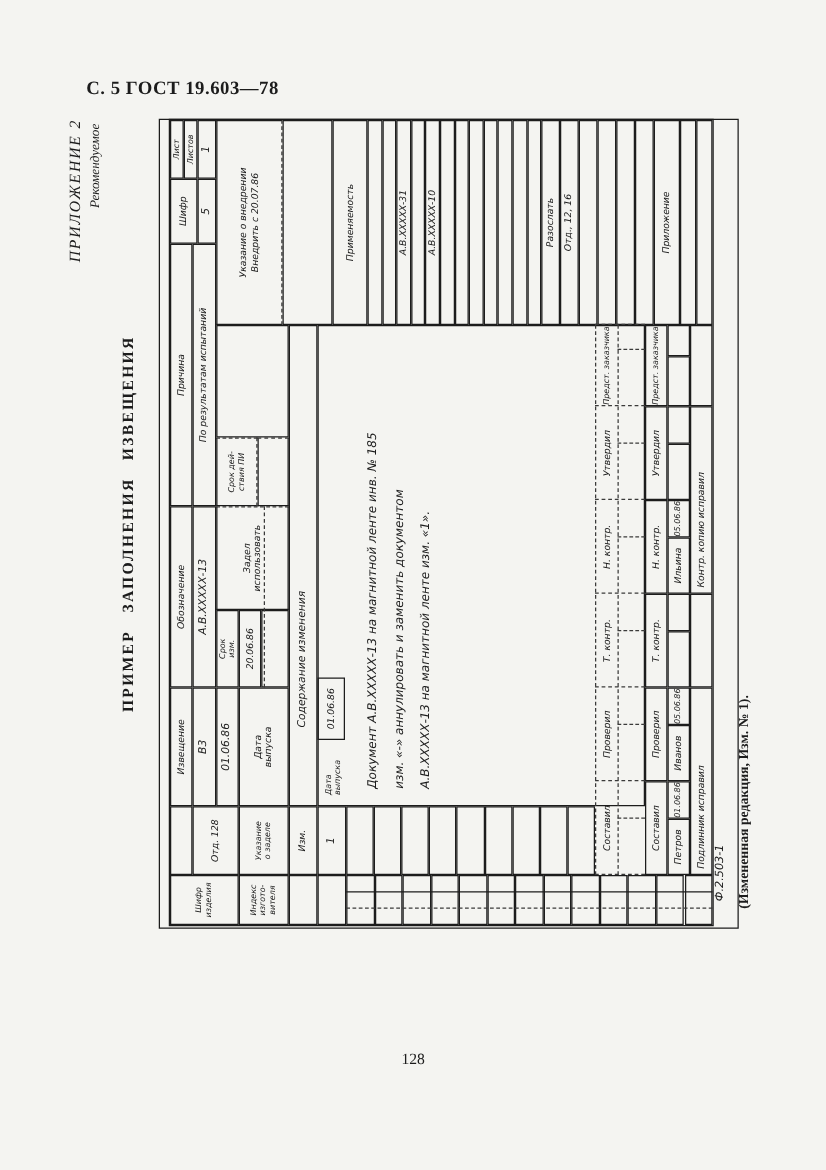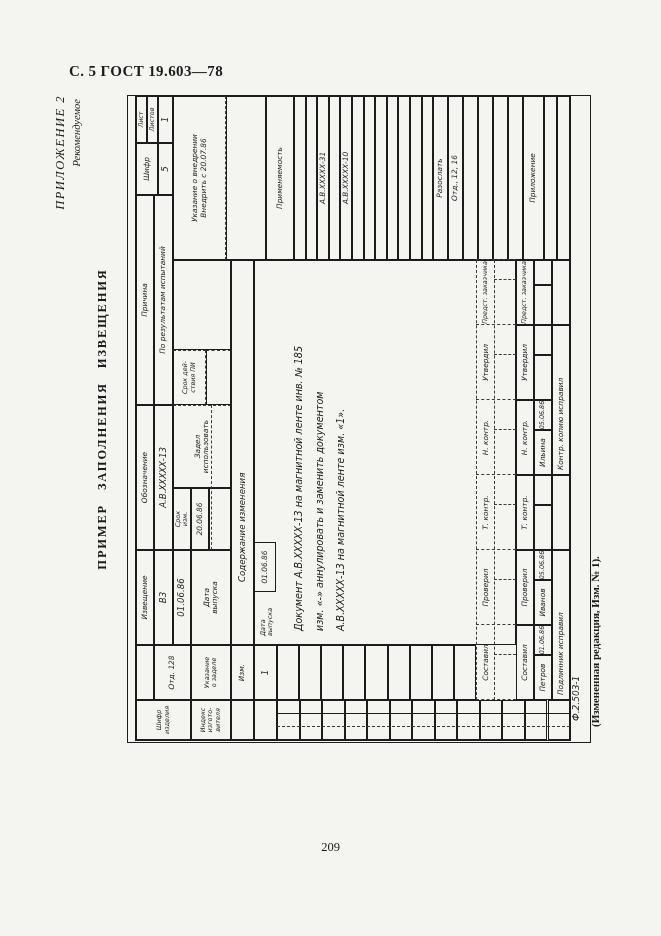--- a/index.html
+++ b/index.html
@@ -185,13 +185,13 @@
         <div class="lnd v" style="left: 235px; top: 358px; height: 22px;"></div>
         <div class="lnd v" style="left: 310px; top: 358px; height: 22px;"></div>
         <div class="lnd v" style="left: 385px; top: 358px; height: 22px;"></div>
         <div class="lnd v" style="left: 460px; top: 358px; height: 22px;"></div>
       </div>
     <div class="abs" id="form-code">Ф.2.503-1</div>
     <div class="abs" id="amendment-note">(Измененная редакция, Изм. № 1).</div>
   </div>
 </div>
 
-<div class="abs" id="page-number">209</div>
+<div class="abs" id="page-number">128</div>
 
 </body></html>

